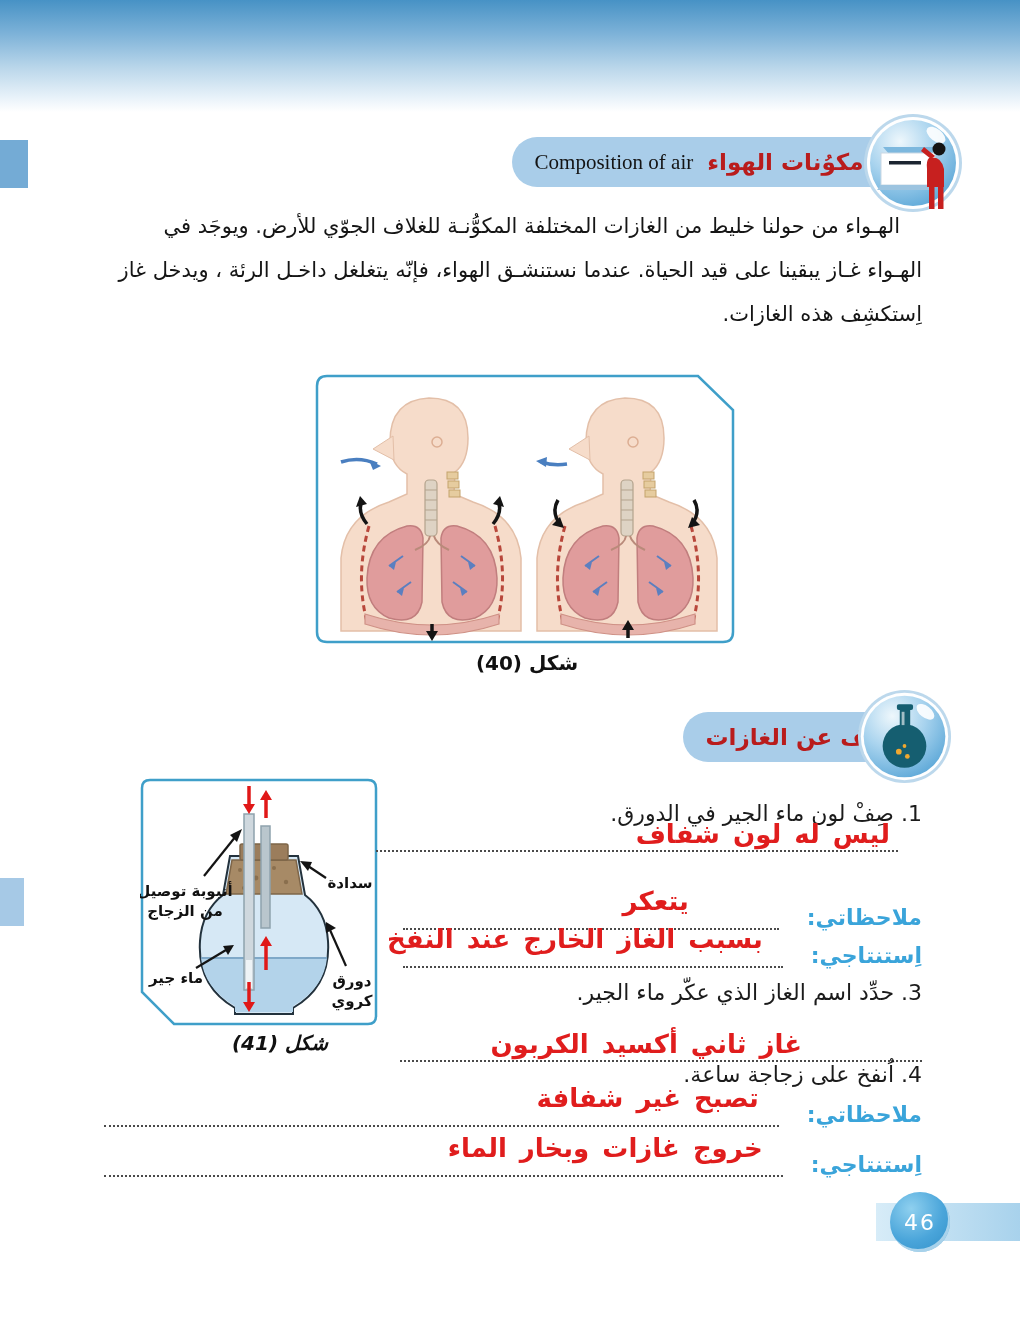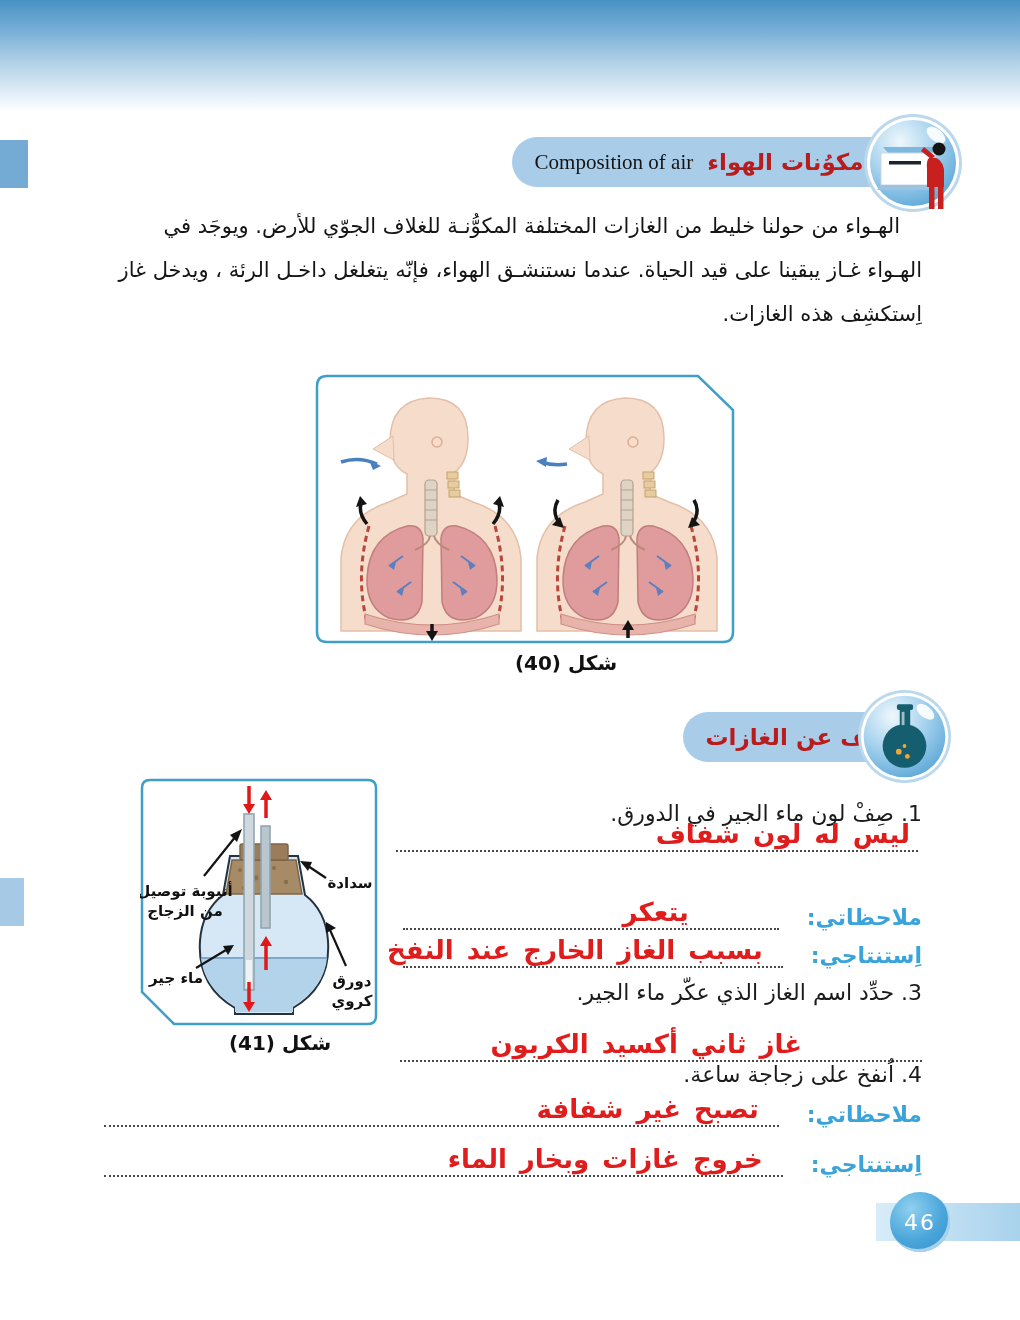--- a/index.html
+++ b/index.html
@@ -26,21 +26,21 @@
   .caption{font-weight:bold;font-size:20px;color:#111;text-align:center;direction:rtl;}
   
   .q{right:98px;left:400px;direction:rtl;text-align:right;font-size:22px;color:#1b1b1b;}
   .dotline-std{border-bottom:2.5px dotted #4a4a4a;}
   .red{color:#e01d1d;font-weight:bold;font-size:26px;white-space:nowrap;word-spacing:4px;direction:rtl;}
   .ans-line{position:absolute;}
   .ans-line .red{position:absolute;bottom:1px;}
   .ans-row{position:absolute;display:flex;direction:rtl;align-items:flex-end;}
   .blue-label{color:#3aa4da;font-weight:bold;font-size:22px;white-space:nowrap;line-height:1.1;margin-left:28px;}
   .ans-row .dotline{flex:1;border-bottom:2.5px dotted #4a4a4a;position:relative;height:100%;}
-  .ans-row .red{position:absolute;bottom:1px;text-align:center;}
+  .ans-row .red{position:absolute;bottom:12px;text-align:center;}
   
   .page-band{left:876px;top:1203px;width:144px;height:38px;
     background:linear-gradient(90deg,#d7ecf8 0%,#a8d2ec 100%);}
   .page-circle{left:890px;top:1192px;width:60px;height:60px;border-radius:50%;
     background:radial-gradient(circle at 35% 28%,#8fd0ef 0%,#4aa5da 55%,#2f8ec7 100%);
     display:flex;align-items:center;justify-content:center;box-shadow:inset -2px -3px 0 rgba(255,255,255,.55);}
   .page-circle span{color:#ffffff;font-size:22px;letter-spacing:2px;font-family:"DejaVu Sans",sans-serif;}
   svg text{font-family:"DejaVu Sans",sans-serif;}
 </style>
 </head>
@@ -141,21 +141,21 @@
       <path d="M 252 90 Q 238 92 226 88" fill="none" stroke="#4a7fc0" stroke-width="3.5"></path>
       <polygon points="221,87 232,83 231,93" fill="#4a7fc0"></polygon>
       <path d="M 243 126 Q 236 138 245 150" fill="none" stroke="#141414" stroke-width="3.5"></path>
       <polygon points="249,154 237,151 245,143" fill="#141414"></polygon>
       <path d="M 379 126 Q 386 138 377 150" fill="none" stroke="#141414" stroke-width="3.5"></path>
       <polygon points="373,154 377,143 385,151" fill="#141414"></polygon>
       <line x1="313" y1="264" x2="313" y2="252" stroke="#141414" stroke-width="3.5"></line>
       <polygon points="313,246 307,256 319,256" fill="#141414"></polygon>
     </svg>
   </div>
-  <div class="abs caption" style="left:456px;top:651px;width:220px;">شكل (40)</div>
+  <div class="abs caption" style="left:417px;top:651px;width:220px;">شكل (40)</div>
 
   <div class="abs hbar hbar2">
     <span class="t-ar">الكشف عن الغازات</span>
   </div>
   <div class="abs h-icon" style="left:857px;top:689px;width:95px;height:95px;">
     <svg viewBox="0 0 100 100" width="95" height="95">
       <defs>
         <radialGradient id="icg2" cx="35%" cy="25%" r="90%">
           <stop offset="0%" stop-color="#eef7fc"></stop>
             <stop offset="45%" stop-color="#a8d3ee"></stop>
@@ -221,25 +221,25 @@
       </g>
 
       <text x="45" y="118" text-anchor="middle" font-size="15" font-weight="bold" fill="#111">أنبوبة توصيل</text>
       <text x="45" y="138" text-anchor="middle" font-size="15" font-weight="bold" fill="#111">من الزجاج</text>
       <text x="210" y="110" text-anchor="middle" font-size="15" font-weight="bold" fill="#111">سدادة</text>
       <text x="212" y="208" text-anchor="middle" font-size="15" font-weight="bold" fill="#111">دورق</text>
       <text x="212" y="228" text-anchor="middle" font-size="15" font-weight="bold" fill="#111">كروي</text>
       <text x="36" y="205" text-anchor="middle" font-size="15" font-weight="bold" fill="#111">ماء جير</text>
     </svg>
   </div>
-  <div class="abs caption" style="left:160px;top:1031px;width:240px;">شكل (41)</div>
+  <div class="abs caption" style="left:160px;top:1031px;width:240px;font-style:italic;">شكل (41)</div>
 
   <div class="abs q" style="top:779px;margin-top:22px;">1. صِفْ لون ماء الجير في الدورق.</div>
 
-  <div class="ans-line dotline-std" style="left:396px;top:810px;width:522px;height:40px;">
+  <div class="ans-line dotline-std" style="left:376px;top:810px;width:522px;height:40px;">
     <span class="red" style="right:8px;">ليس له لون شفاف</span>
   </div>
 
 
   <div class="ans-row" style="left:403px;right:98px;top:894px;height:36px;">
     <span class="blue-label">ملاحظاتي:</span>
     <span class="dotline">
       <span class="red" style="right:90px;">يتعكر</span>
     </span>
   </div>

